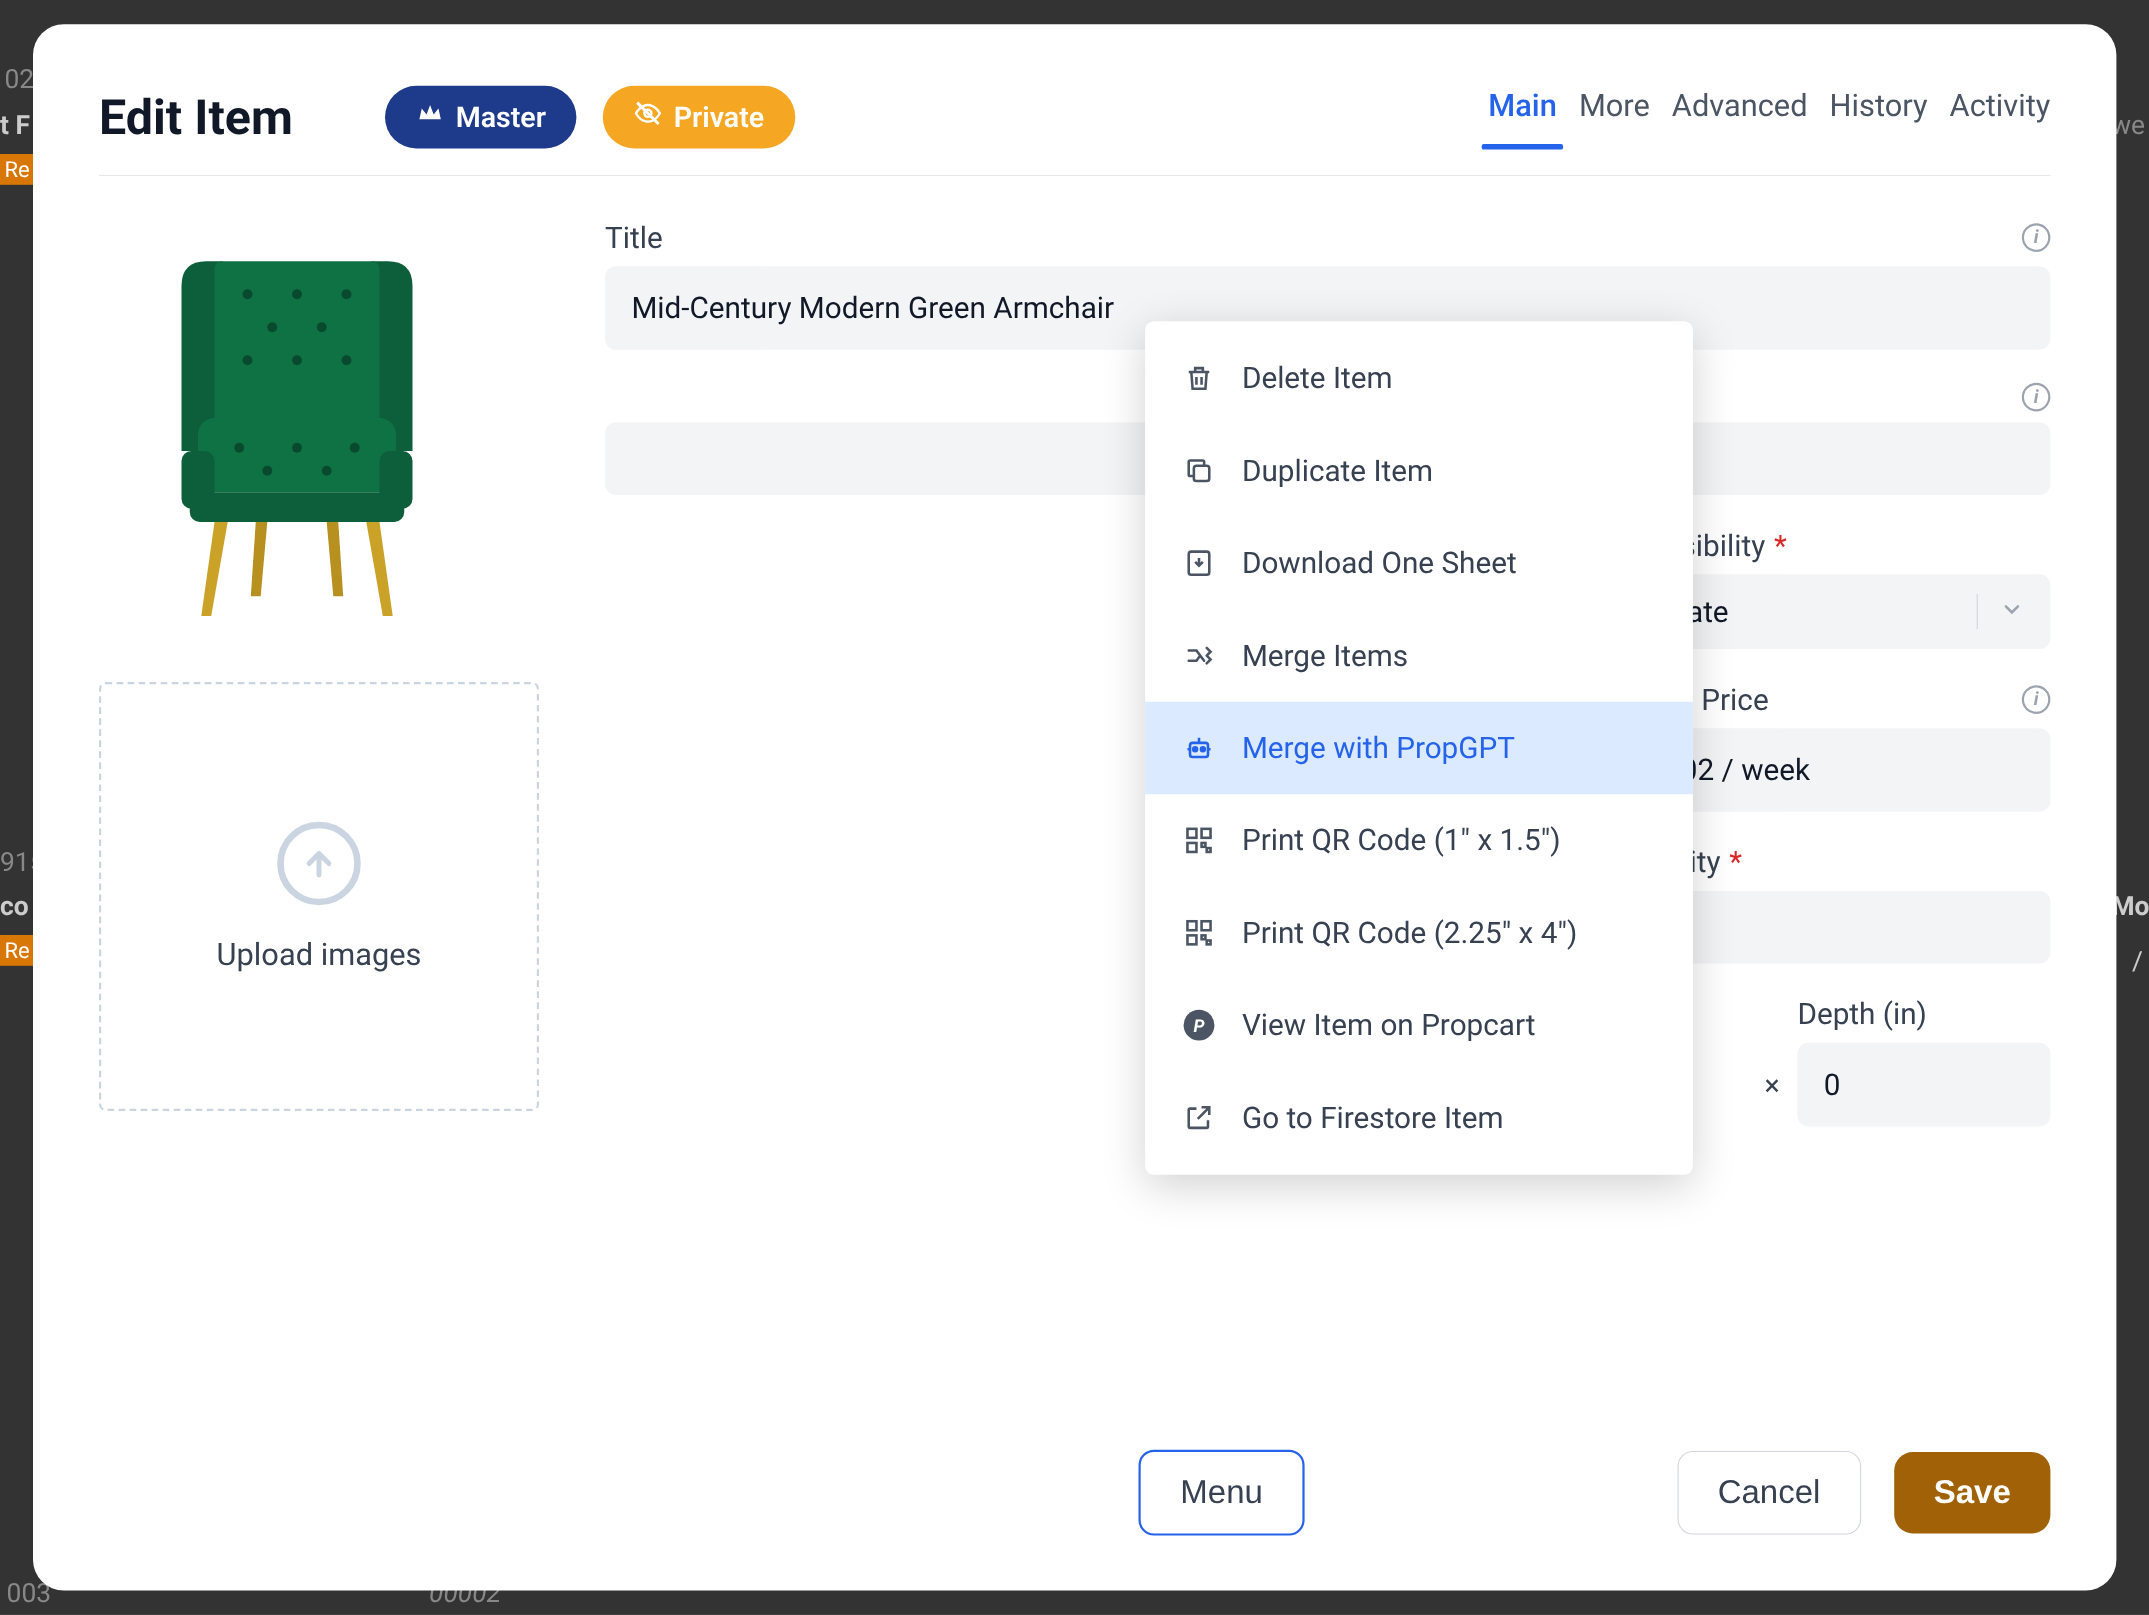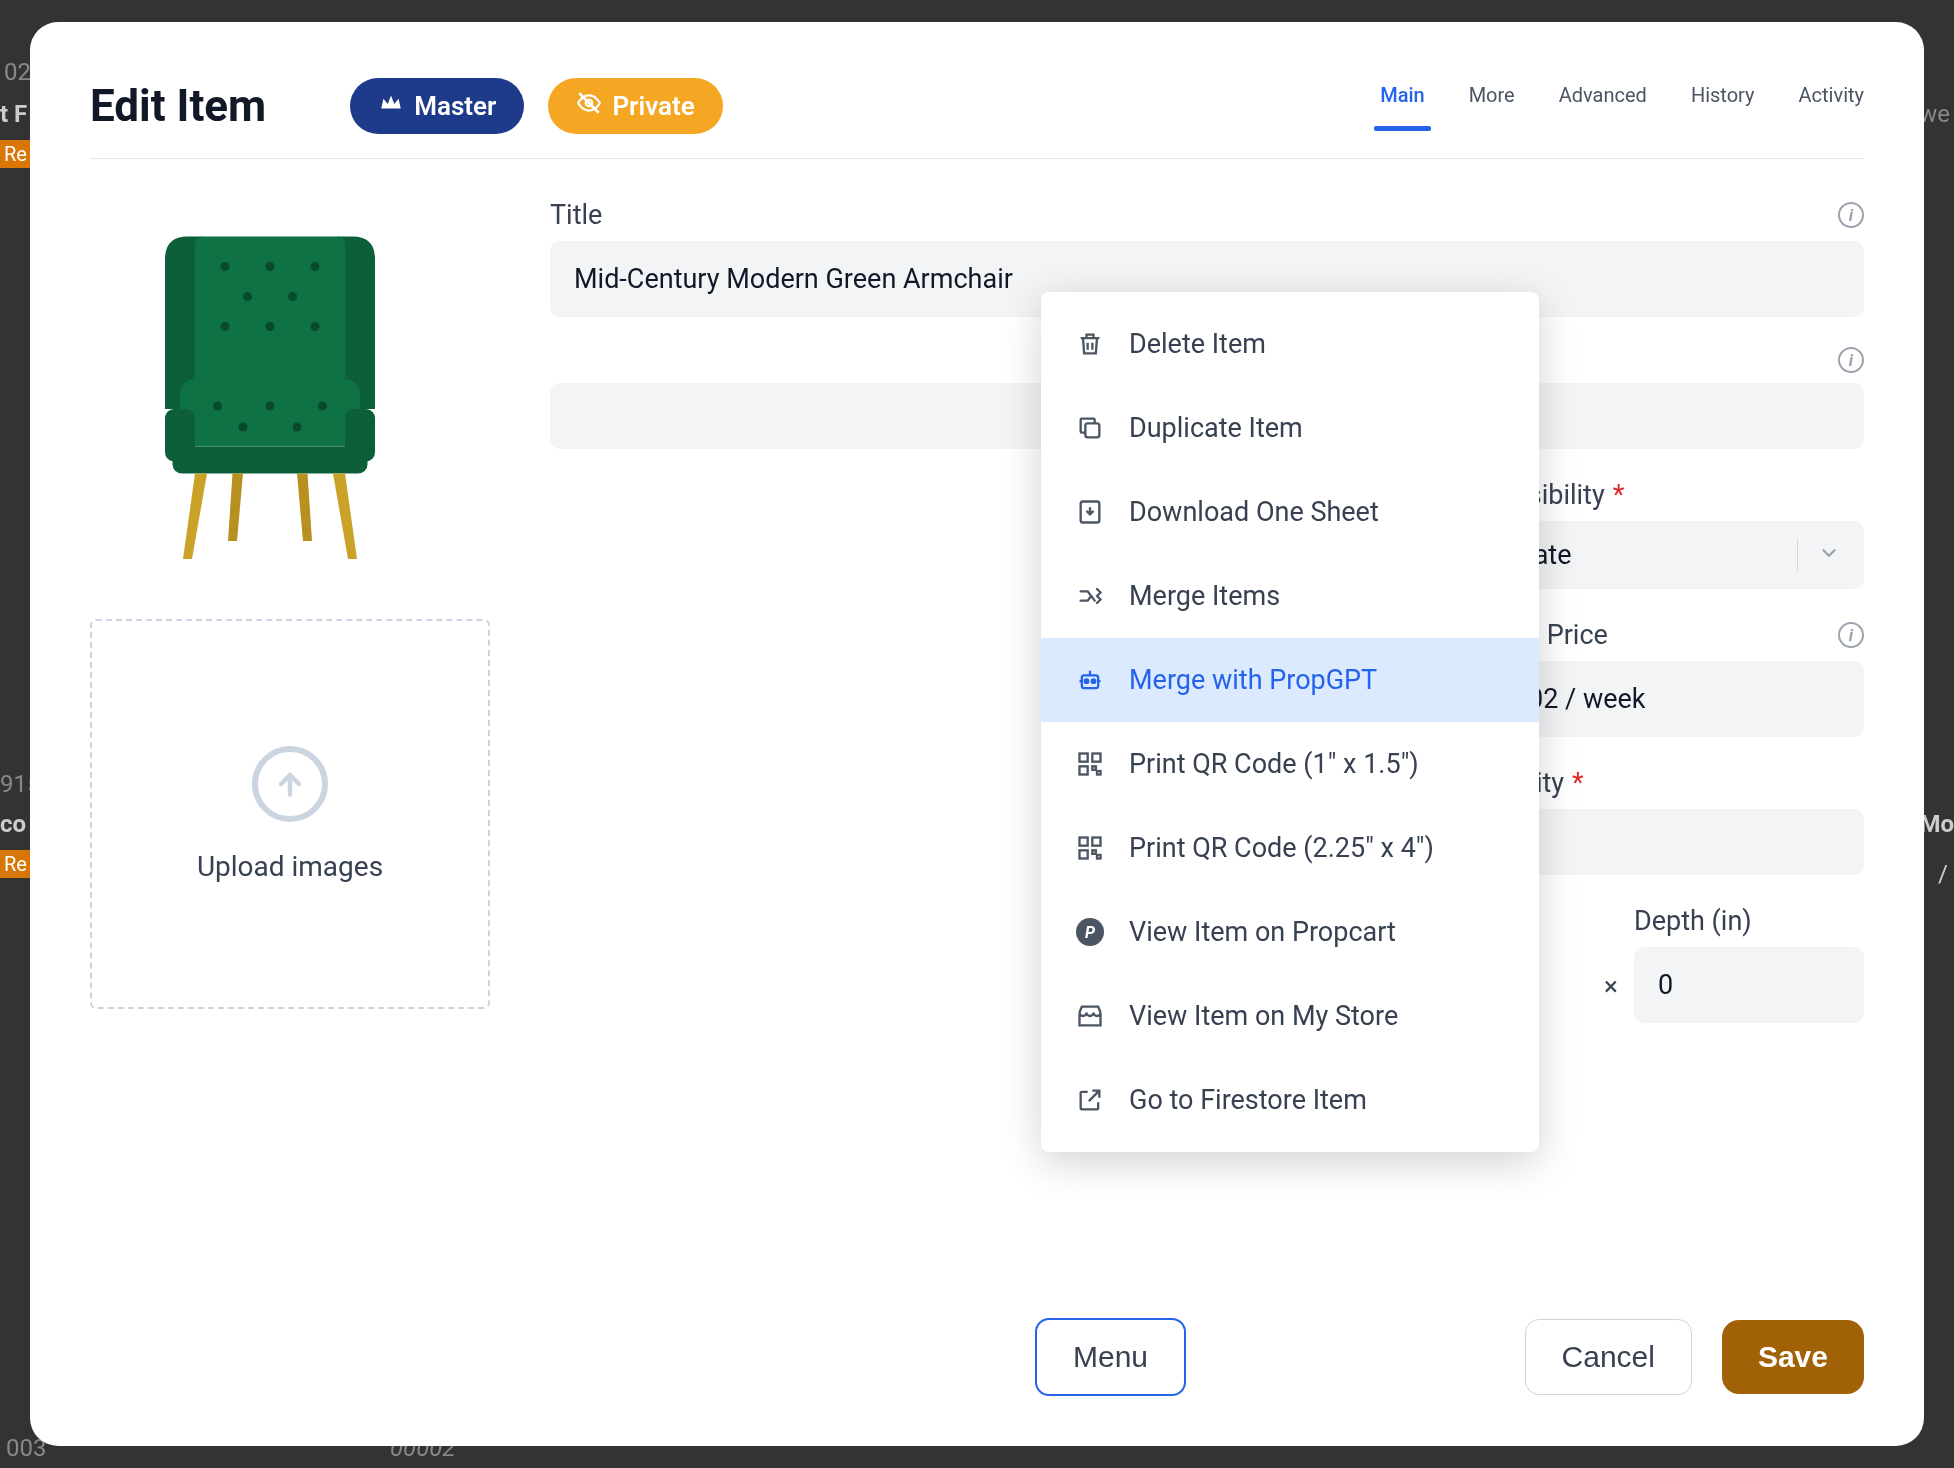--- a/index.html
+++ b/index.html
@@ -55,22 +55,22 @@
     font-size: 26px;
     font-weight: 600;
     color: #fff;
   }
   .badge-master { background: #1e3a8a; }
   .badge-private { background: #f5a623; }
   .badge svg { width: 26px; height: 26px; fill: #fff; }
   .tabs {
     margin-left: auto;
     display: flex;
-    gap: 44px;
-    font-size: 20px;
+    gap: 20px;
+    font-size: 28px;
     color: #4b5563;
   }
   .tab {
     padding-bottom: 22px;
     cursor: pointer;
     position: relative;
   }
   .tab.active {
     color: #2563eb;
     font-weight: 500;
@@ -460,28 +460,20 @@
     </div>
     <div class="dd-item">
       <span class="dd-icon">
           <span class="propcart-circle">P</span>
         </span>
       <span>View Item on Propcart</span>
     </div>
     <div class="dd-item">
       <span class="dd-icon">
           <svg viewBox="0 0 24 24">
-            <path d="M3 9l2-5h14l2 5M3 9v11h18V9M3 9a3 3 0 0 0 6 0 3 3 0 0 0 6 0 3 3 0 0 0 6 0"></path>
-          </svg>
-        </span>
-      <span>View Item on My Store</span>
-    </div>
-    <div class="dd-item">
-      <span class="dd-icon">
-          <svg viewBox="0 0 24 24">
             <path d="M14 4h6v6M20 4l-9 9M19 14v5a1 1 0 0 1-1 1H5a1 1 0 0 1-1-1V6a1 1 0 0 1 1-1h5"></path>
           </svg>
         </span>
       <span>Go to Firestore Item</span>
     </div>
   </div>
 
 </div>
 
 </body></html>

